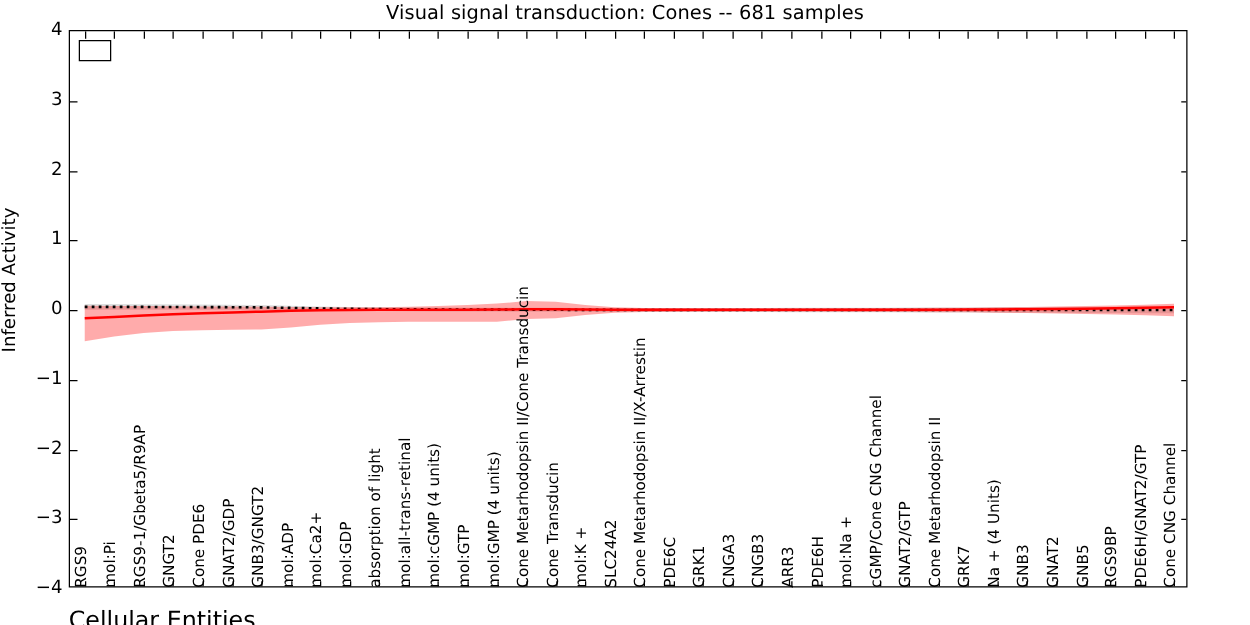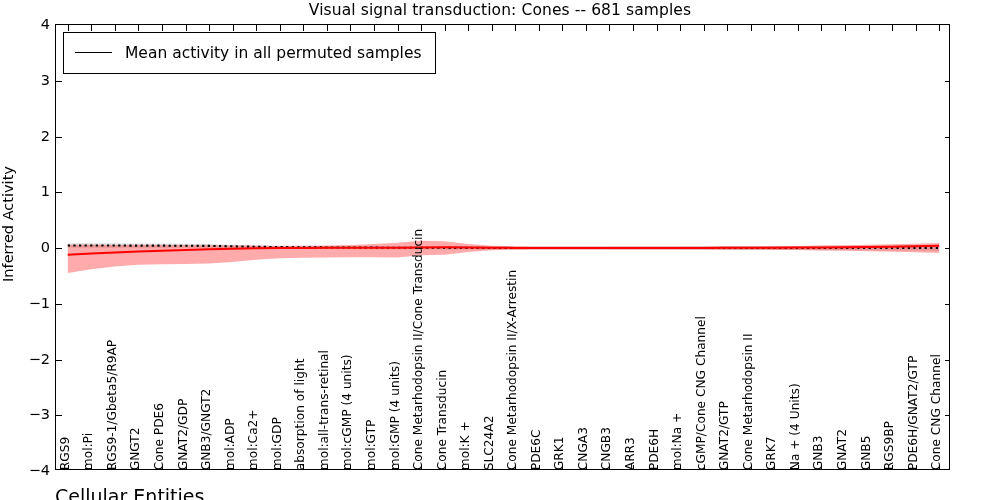--- a/index.html
+++ b/index.html
@@ -220,19 +220,15 @@
       <div class="xtick-label" style="left: 765.461px;">GNB3</div>
       <div class="xtick-label" style="left: 789.013px;">GNAT2</div>
       <div class="xtick-label" style="left: 812.566px;">GNB5</div>
       <div class="xtick-label" style="left: 836.118px;">RGS9BP</div>
       <div class="xtick-label" style="left: 859.671px;">PDE6H/GNAT2/GTP</div>
       <div class="xtick-label" style="left: 883.224px;">Cone CNG Channel</div>
     </div>
   <div id="x-axis-label">Cellular Entities</div>
 
   <div id="legend">
-      <div class="legend-row">
-        <span class="legend-swatch k"></span>
-        <span class="legend-text">Mean activity in all permuted samples</span>
-      </div>
     </div>
 
 </div>
 
 </body></html>

